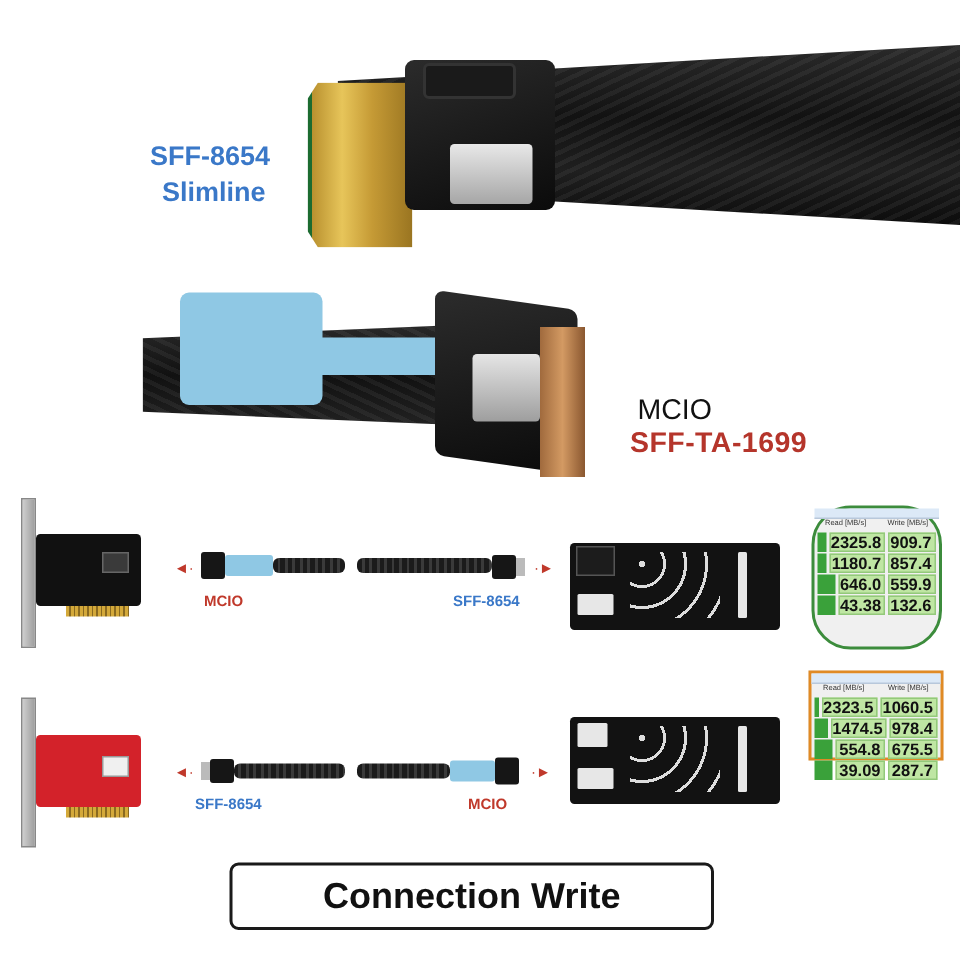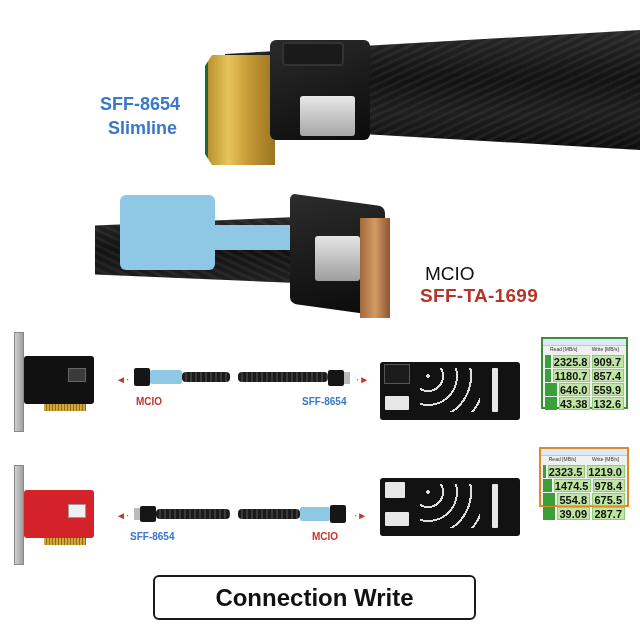--- a/index.html
+++ b/index.html
@@ -157,21 +157,21 @@
   <div class="abs plug-metal" style="left:344px;top:372px;width:6px;height:12px;"></div>
   <div class="abs small-arrow" style="left:356px;top:374px;">·►</div>
   <div class="abs row-label-blue" style="left:302px;top:396px;">SFF-8654</div>
 
   <div class="abs adapter" style="left:380px;top:362px;width:140px;height:58px;"></div>
   <div class="abs sata" style="left:384px;top:364px;width:26px;height:20px;"></div>
   <div class="abs m2-slot" style="left:385px;top:396px;width:24px;height:14px;"></div>
   <div class="abs" style="left:420px;top:368px;width:60px;height:44px;background:repeating-radial-gradient(circle at 8px 8px,#ddd 0 2px,transparent 2px 14px);"></div>
   <div class="abs m2-slot" style="left:492px;top:368px;width:6px;height:44px;"></div>
 
-  <div class="abs bench" style="left:541px;top:337px;width:87px;height:72px;">
+  <div class="abs bench" style="left:541px;top:337px;width:87px;height:96px;border-radius:26px;">
     <div class="bench-title"></div>
     <div class="bench-hdr">
       <span>Read [MB/s]</span>
       <span>Write [MB/s]</span>
     </div>
     <div class="bench-row">
         <div class="bench-label"></div>
         <div class="bench-val">2325.8</div>
         <div class="bench-val">909.7</div>
       </div>
@@ -219,21 +219,21 @@
 
   <div class="abs bench orange" style="left:539px;top:447px;width:90px;height:60px;">
     <div class="bench-title"></div>
     <div class="bench-hdr">
       <span>Read [MB/s]</span>
       <span>Write [MB/s]</span>
     </div>
     <div class="bench-row">
         <div class="bench-label"></div>
         <div class="bench-val">2323.5</div>
-        <div class="bench-val">1219.0</div>
+        <div class="bench-val">1060.5</div>
       </div>
     <div class="bench-row">
         <div class="bench-label"></div>
         <div class="bench-val">1474.5</div>
         <div class="bench-val">978.4</div>
       </div>
     <div class="bench-row">
         <div class="bench-label"></div>
         <div class="bench-val">554.8</div>
         <div class="bench-val">675.5</div>

